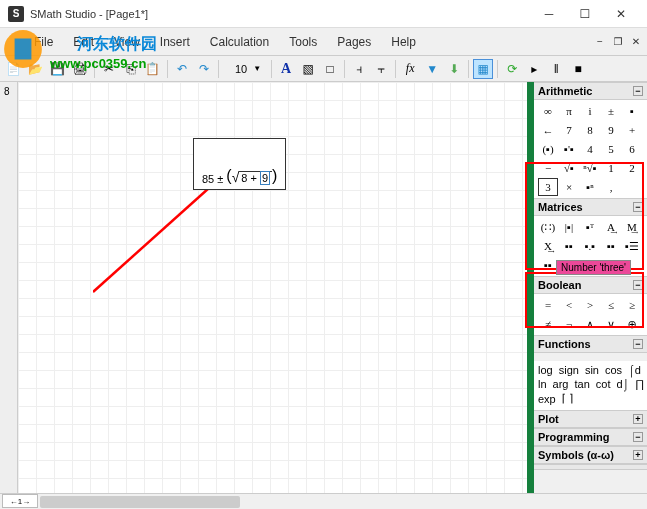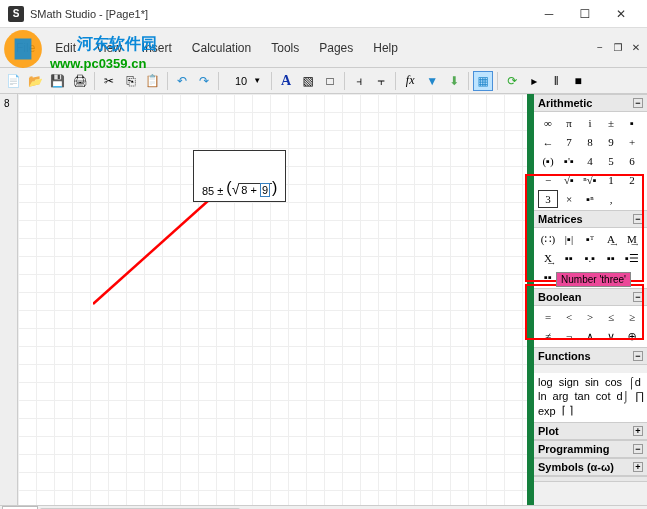--- a/index.html
+++ b/index.html
@@ -2,21 +2,21 @@
 <html><head>
 <meta charset="utf-8">
 <style>
 *{margin:0;padding:0;box-sizing:border-box;font-family:"Microsoft YaHei",Arial,sans-serif;font-size:11px;}
 body{width:647px;height:509px;background:#f0f0f0;overflow:hidden;position:relative;}
 .titlebar{height:28px;background:#fff;display:flex;align-items:center;padding:0 8px;border-bottom:1px solid #ddd;}
 .app-icon{width:16px;height:16px;background:#333;border-radius:2px;margin-right:6px;display:flex;align-items:center;justify-content:center;color:#fff;font-weight:bold;font-size:10px;}
 .title-text{flex:1;color:#333;}
 .win-btns{display:flex;gap:0;}
 .win-btn{width:36px;height:28px;display:flex;align-items:center;justify-content:center;font-size:12px;color:#333;}
-.menubar{height:40px;background:#f0f0f0;display:flex;align-items:center;padding:0 6px;border-bottom:1px solid #ccc;position:relative;}
+.menubar{height:28px;background:#f0f0f0;display:flex;align-items:center;padding:0 24px;border-bottom:1px solid #ccc;position:relative;}
 .menu-item{padding:3px 10px;color:#333;font-size:12px;}
 .mdi-btns{position:absolute;right:4px;display:flex;gap:4px;}
 .mdi-btn{width:14px;height:14px;display:flex;align-items:center;justify-content:center;font-size:10px;color:#333;}
 .toolbar{height:26px;background:#f0f0f0;display:flex;align-items:center;padding:0 4px;gap:2px;border-bottom:1px solid #ccc;}
 .tbtn{width:20px;height:20px;display:flex;align-items:center;justify-content:center;font-size:12px;}
 .tsep{width:1px;height:18px;background:#ccc;margin:0 2px;}
 .font-size{display:flex;align-items:center;padding:0 6px 0 12px;gap:2px;}
 .workspace{position:relative;height:411px;display:flex;}
 .ruler-v{width:18px;background:#eee;border-right:1px solid #ccc;position:relative;}
 .ruler-v::before{content:"8";position:absolute;top:4px;left:4px;font-size:10px;}

